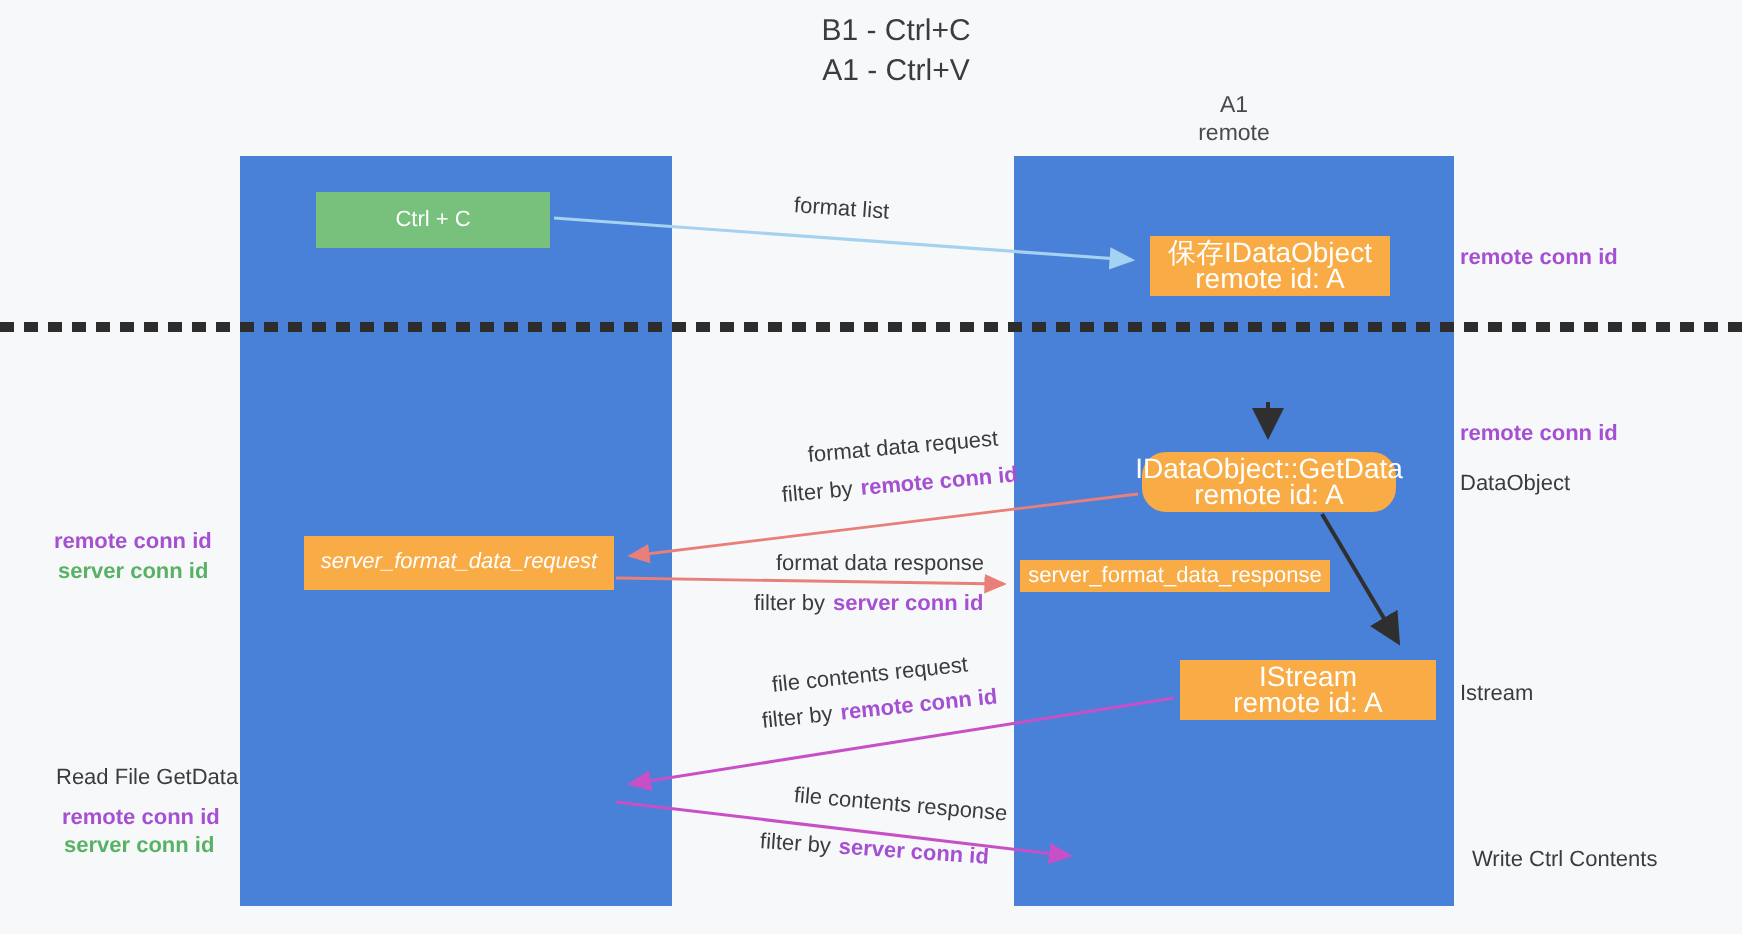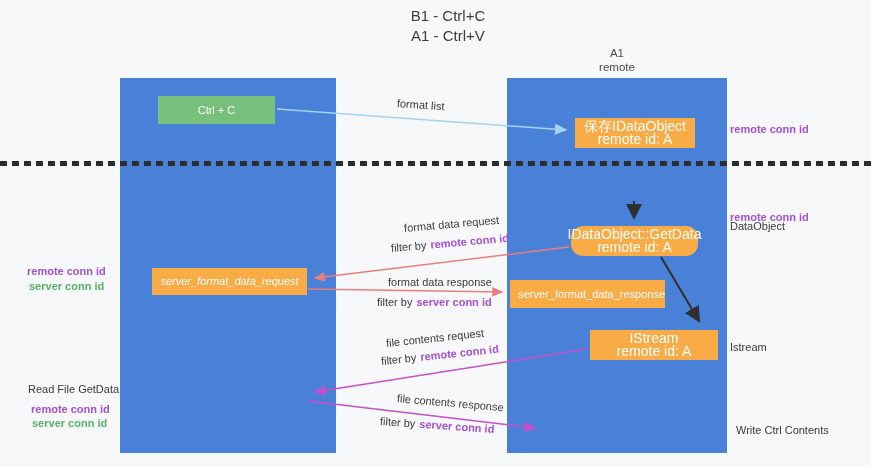--- a/index.html
+++ b/index.html
@@ -84,21 +84,21 @@
 
   <div class="abs box orange" style="left:571px;top:226px;width:127px;height:30px;border-radius:12px;">
     <div class="l2">IDataObject::GetData</div>
     <div class="l2">remote id: A</div>
   </div>
 
   <div class="abs box orange" style="left:152px;top:268px;width:155px;height:27px;font-style:italic;">
     <div>server_format_data_request</div>
   </div>
 
-  <div class="abs box orange" style="left:510px;top:280px;width:155px;height:28px;align-items:flex-end;">
+  <div class="abs box orange" style="left:510px;top:280px;width:155px;height:16px;">
     <div>server_format_data_response</div>
   </div>
 
   <div class="abs box orange" style="left:590px;top:330px;width:128px;height:30px;">
     <div class="l2">IStream</div>
     <div class="l2">remote id: A</div>
   </div>
 
 
 
@@ -119,21 +119,21 @@
     <span class="fgap">filter by</span><span class="purple">remote conn id</span>
   </div>
 
   <div class="abs note" style="left:397px;top:392px;transform:rotate(5deg);">file contents response</div>
   <div class="abs note" style="left:380px;top:415px;transform:rotate(4deg);">
     <span class="fgap">filter by</span><span class="purple">server conn id</span>
   </div>
 
   <div class="abs side bold purple" style="left:730px;top:123px;">remote conn id</div>
   <div class="abs side bold purple" style="left:730px;top:211px;">remote conn id</div>
-  <div class="abs side" style="left:730px;top:220px;">DataObject</div>
+  <div class="abs side" style="left:730px;top:236px;">DataObject</div>
   <div class="abs side" style="left:730px;top:341px;">Istream</div>
   <div class="abs side" style="left:736px;top:424px;">Write Ctrl Contents</div>
 
   <div class="abs side bold purple" style="left:27px;top:265px;">remote conn id</div>
   <div class="abs side bold greenlbl" style="left:29px;top:280px;">server conn id</div>
   <div class="abs side" style="left:28px;top:383px;">Read File GetData</div>
   <div class="abs side bold purple" style="left:31px;top:403px;">remote conn id</div>
   <div class="abs side bold greenlbl" style="left:32px;top:417px;">server conn id</div>
 
 </div>

